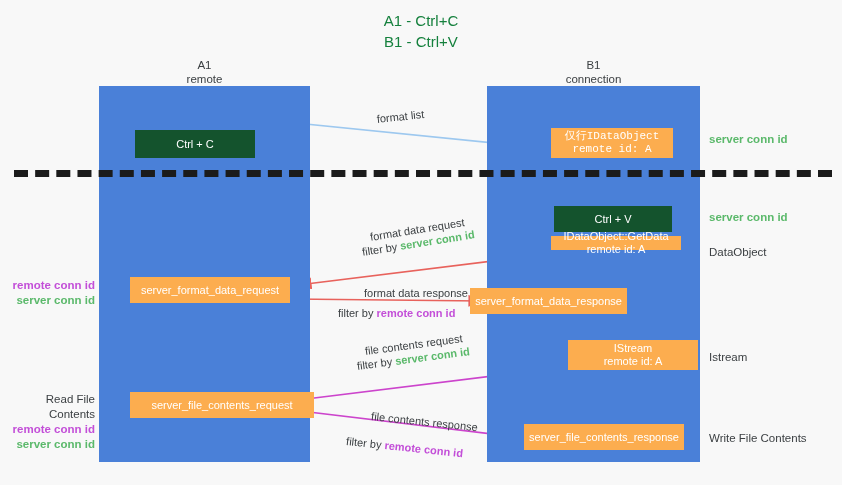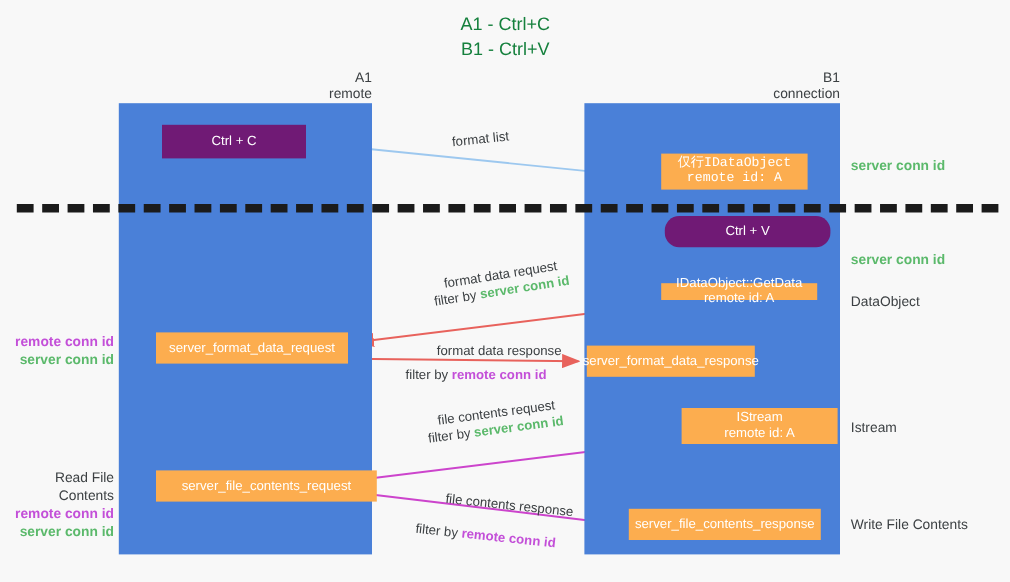--- a/index.html
+++ b/index.html
@@ -14,21 +14,21 @@
   .abs{position:absolute;}
 
   
   #title{
     left:0;top:10px;width:842px;text-align:center;
     font-size:15px;color:#15803d;line-height:21px;
   }
 
   
   .col-head{
-    font-size:11.5px;color:#3c4043;text-align:right;line-height:14px;
+    font-size:11.5px;color:#3c4043;text-align:center;line-height:14px;
   }
   #head-a1{left:99px;top:58px;width:211px;}
   #head-b1{left:487px;top:58px;width:213px;}
 
   
   .lane{background:#4a80d8;}
   #lane-a1{left:99px;top:86px;width:211px;height:376px;}
   #lane-b1{left:487px;top:86px;width:213px;height:376px;}
 
   
@@ -36,29 +36,29 @@
     left:14px;top:170px;width:818px;height:0;
     border-top:7px dashed #1b1b1b;
   }
 
   
   .node{
     display:flex;align-items:center;justify-content:center;
     text-align:center;color:#ffffff;font-size:11px;line-height:13px;
     box-sizing:border-box;padding:2px 4px;
   }
-  .green{background:#701a75;}
+  .green{background:#14532d;margin-top:26px;}
   .orange{background:#fcad4f;}
 
   #n-ctrlc{left:135px;top:104px;width:120px;height:28px;}
   #n-idataobject{left:551px;top:128px;width:122px;height:30px;font-family:Liberation Mono, monospace;}
-  #n-ctrlv{left:554px;top:180px;width:138px;height:26px;border-radius:12px;}
+  #n-ctrlv{left:554px;top:180px;width:118px;height:26px;}
   #n-getdata{left:551px;top:236px;width:130px;height:14px;}
   #n-fmt-req{left:130px;top:277px;width:160px;height:26px;}
-  #n-fmt-res{left:489px;top:288px;width:140px;height:26px;}
+  #n-fmt-res{left:470px;top:288px;width:157px;height:26px;}
   #n-istream{left:568px;top:340px;width:130px;height:30px;}
   #n-file-req{left:130px;top:392px;width:184px;height:26px;}
   #n-file-res{left:524px;top:424px;width:160px;height:26px;text-align:right;}
 
   
   .side{font-size:11.5px;line-height:15px;}
   .green-t{color:#5bb96b;font-weight:bold;}
   .purple-t{color:#c34fd8;font-weight:bold;}
   .dark-t{color:#3c4043;}
 

